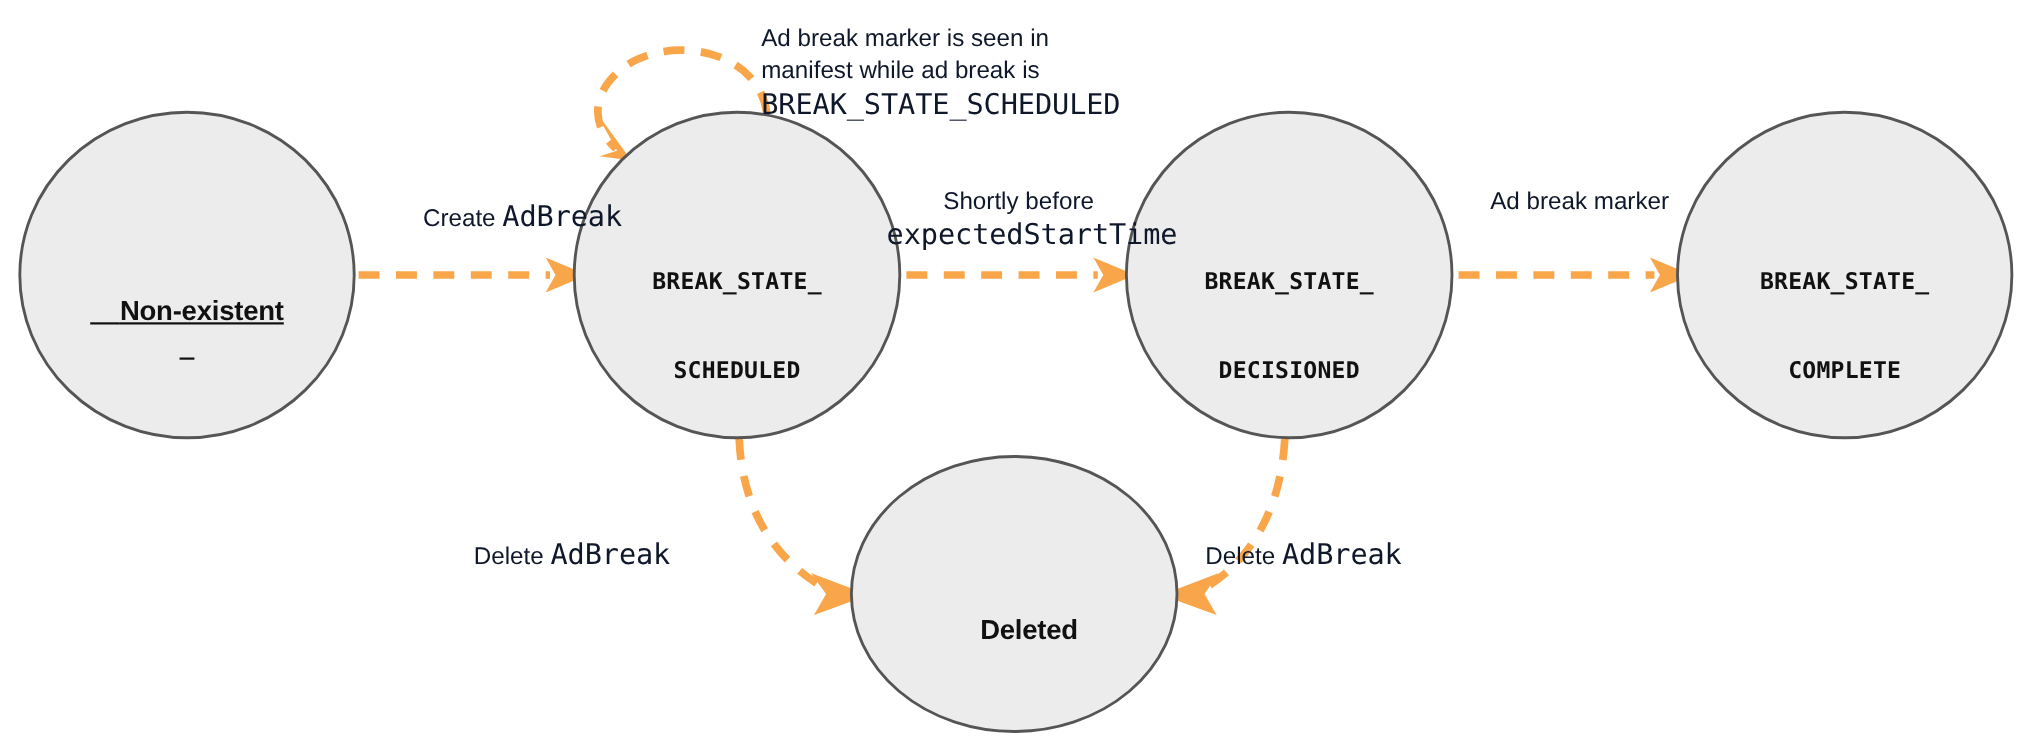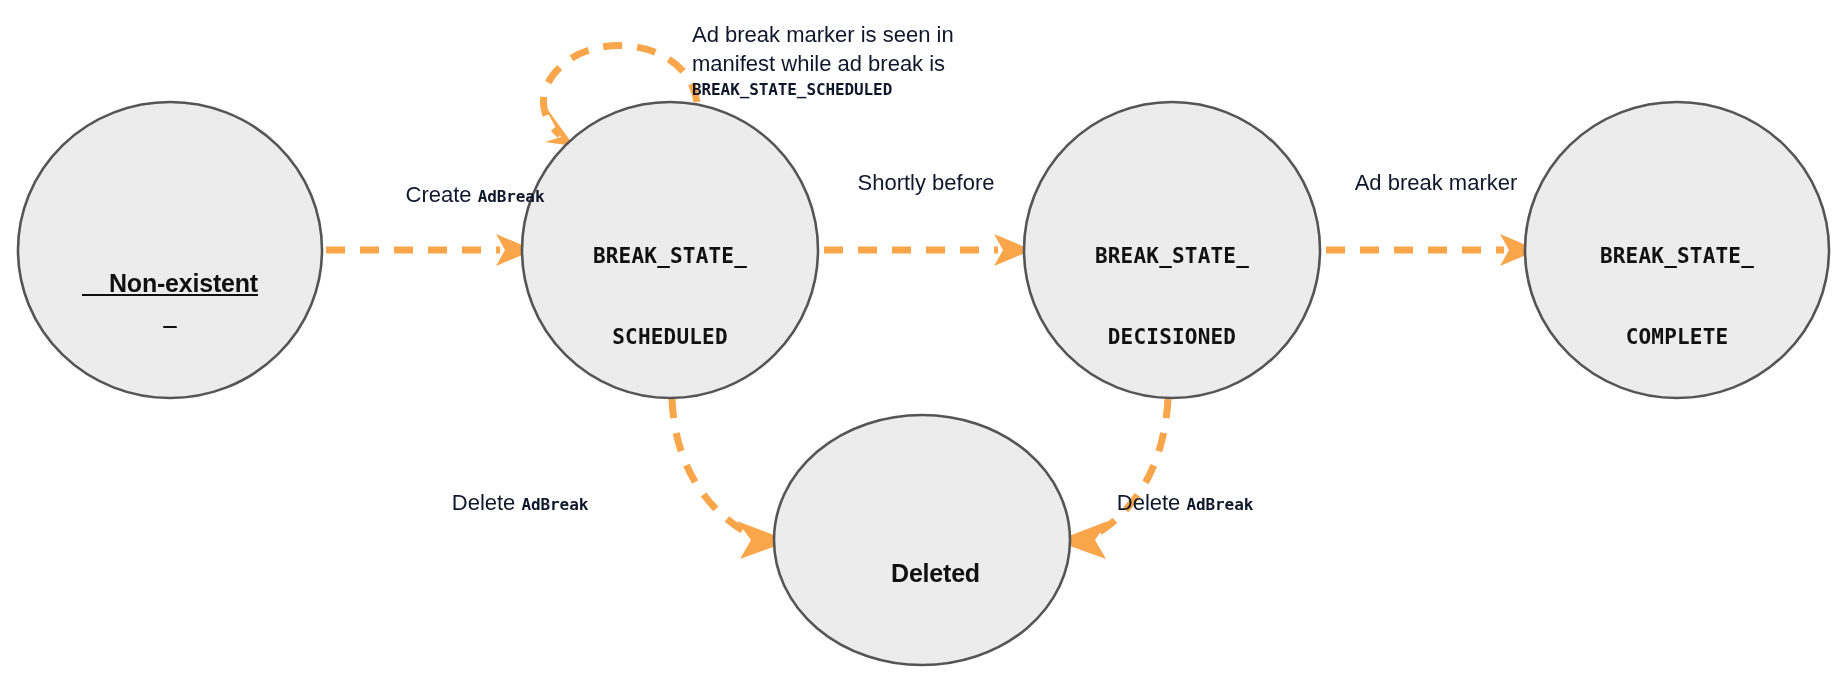--- a/index.html
+++ b/index.html
@@ -70,22 +70,22 @@
     pointer-events: none;
     white-space: nowrap;
   }
   .edge-label .sans {
     font-family: "Liberation Sans", sans-serif;
     font-size: 22px;
     font-weight: normal;
   }
   .edge-label .mono {
     font-family: "DejaVu Sans Mono", "Liberation Mono", monospace;
-    font-size: 16px;
-    font-weight: bold;
+    font-size: 26px;
+    font-weight: normal;
     letter-spacing: -0.1px;
   }
   .edge-label .ln {
     display: block;
   }
   .lbl-center { text-align: center; }
   .lbl-left   { text-align: left; }
 </style>
 </head>
 <body>
@@ -159,20 +159,21 @@
   </div>
 
   <div class="edge-label lbl-left" style="left:692px; top:20px; width:360px;">
     <span class="ln sans">Ad break marker is seen in</span>
     <span class="ln sans">manifest while ad break is</span>
     <span class="ln mono">BREAK_STATE_SCHEDULED</span>
   </div>
 
   <div class="edge-label lbl-center" style="left:806px; top:168px; width:240px;">
     <span class="ln sans">Shortly before</span>
+    <span class="ln mono">expectedStartTime</span>
   </div>
 
   <div class="edge-label lbl-center" style="left:1316px; top:168px; width:240px;">
     <span class="ln sans">Ad break marker</span>
   </div>
 
   <div class="edge-label lbl-center" style="left:390px; top:488px; width:260px;">
     <span class="sans">Delete </span><span class="mono">AdBreak</span>
   </div>
 

